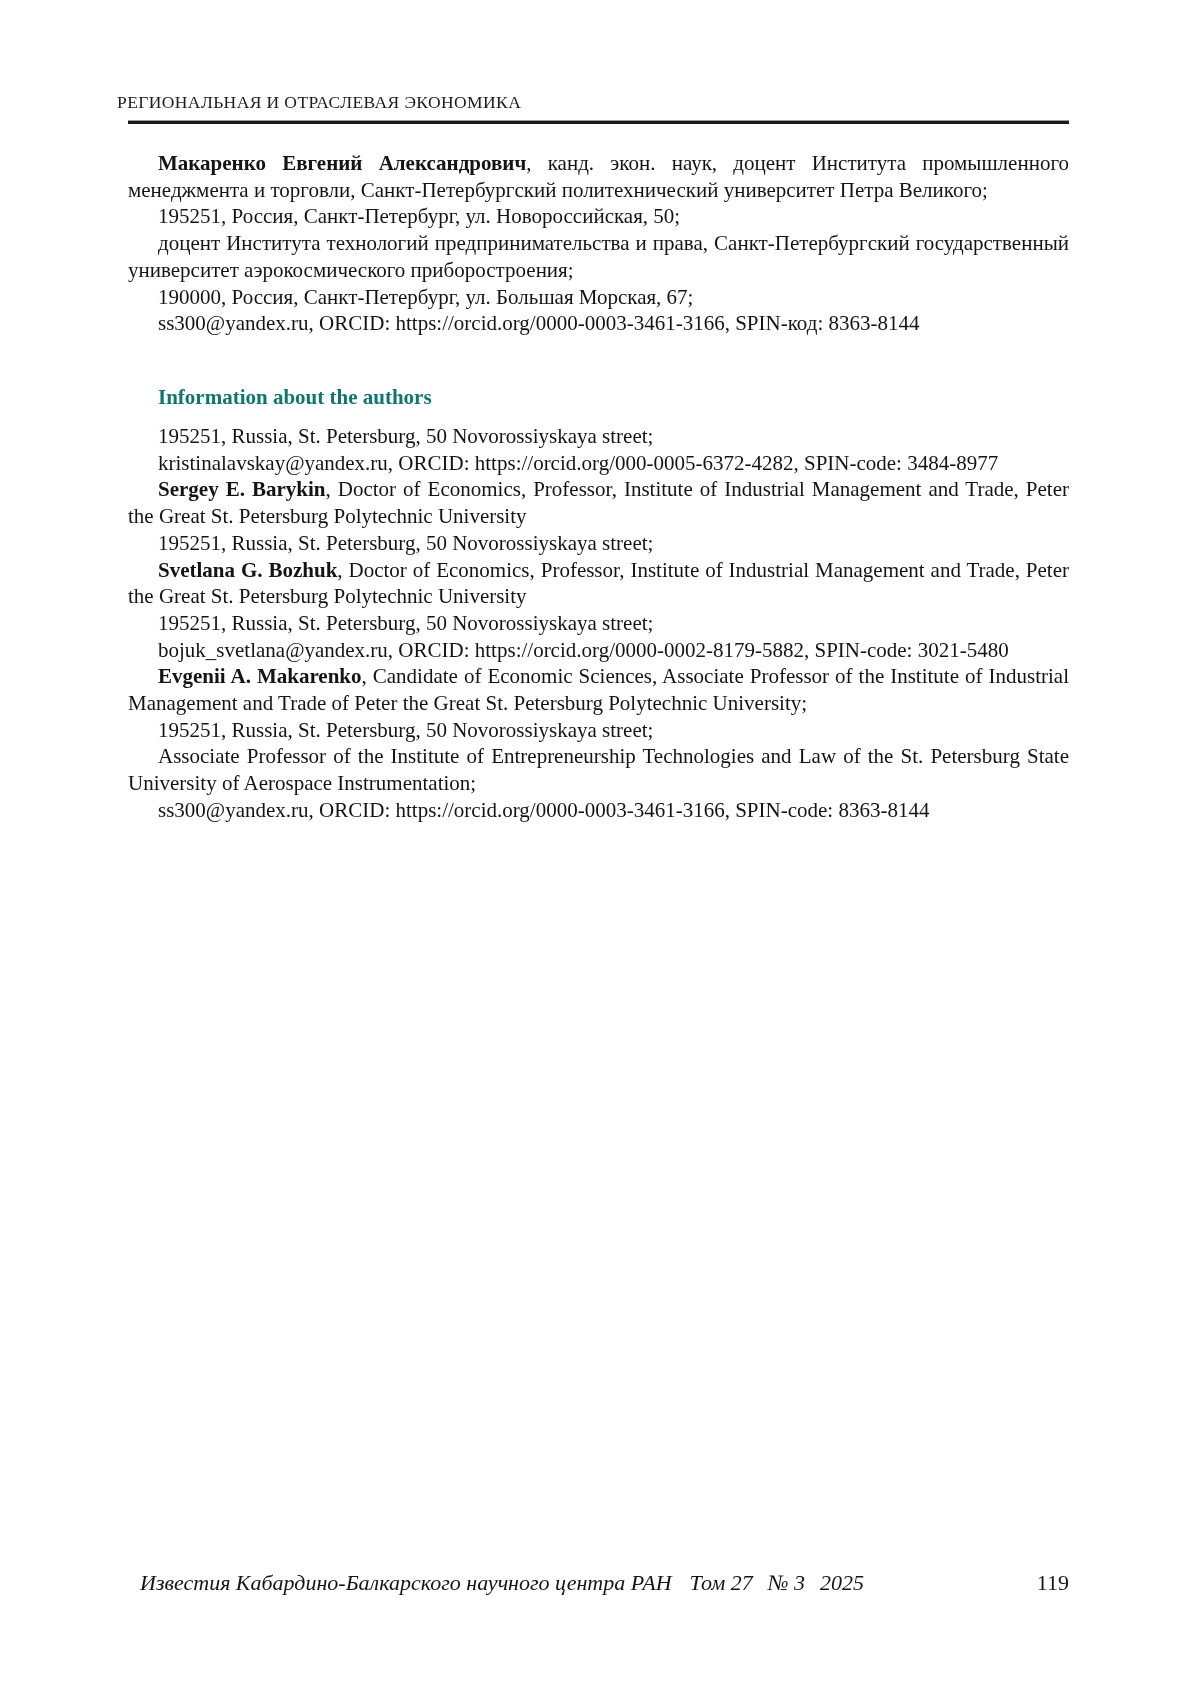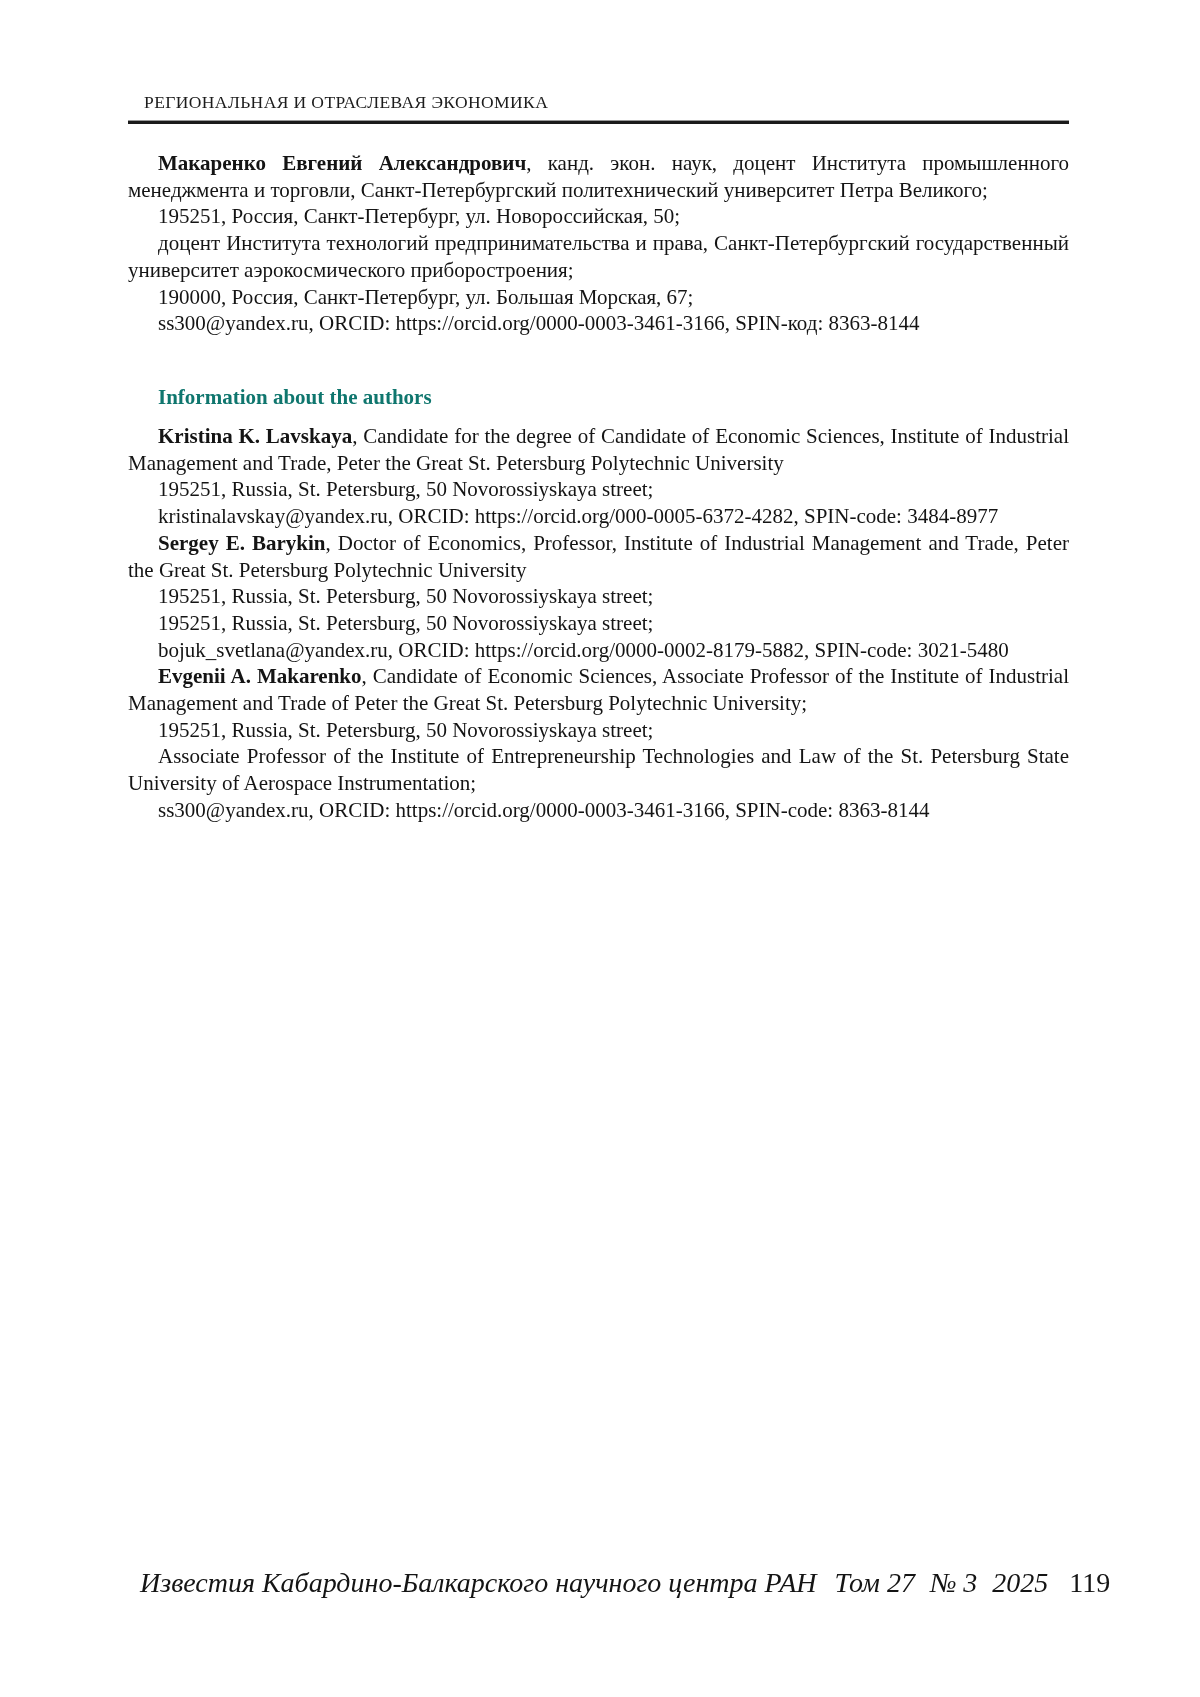--- a/index.html
+++ b/index.html
@@ -12,21 +12,21 @@
     width: 1200px;
     height: 1697px;
     background: #ffffff;
     color: #141414;
     font-family: "Liberation Serif", "DejaVu Serif", serif;
     overflow: hidden;
   }
   .running-head {
     position: absolute;
     top: 92px;
-    left: 144px;
+    left: 117px;
     width: 941px;
     font-size: 17.5px;
     letter-spacing: 0.4px;
     color: #1c1c1c;
     white-space: nowrap;
   }
   .head-rule {
     position: absolute;
     top: 120px;
     left: 128px;
@@ -63,21 +63,21 @@
     color: #0f766e;
   }
   .bold { font-weight: bold; }
   .page-footer {
     position: absolute;
     top: 1570px;
     left: 128px;
     width: 941px;
     display: flex;
     align-items: baseline;
-    font-size: 28px;
+    font-size: 22px;
     line-height: 25px;
     gap: 21px;
   }
   .footer-left {
     font-style: italic;
     margin-left: 12px;
     white-space: nowrap;
   }
   .footer-left span { margin-right: 0; }
   .footer-sep-lg { display: inline-block; width: 18px; }
@@ -100,27 +100,27 @@
     <p>195251, Россия, Санкт-Петербург, ул. Новороссийская, 50;</p>
     <p class="justify">доцент Института технологий предпринимательства и права, Санкт-Петербургский государственный университет аэрокосмического приборостроения;</p>
     <p>190000, Россия, Санкт-Петербург, ул. Большая Морская, 67;</p>
     <p>ss300@yandex.ru, ORCID: https://orcid.org/0000-0003-3461-3166, SPIN-код: 8363-8144</p>
   </section>
 
   <h2 class="section-heading">Information about the authors</h2>
 
   <section class="body-text en-block">
 
-    <p class="justify"><span class="bold">Kristina K. Lavskaya</span><span>, Candidate for the degree of Candidate of Economic Sciences, Institute of Industrial Management and Trade, Peter the Great St. Petersburg Polytechnic University</span></p>
     <p>195251, Russia, St. Petersburg, 50 Novorossiyskaya street;</p>
     <p>kristinalavskay@yandex.ru, ORCID: https://orcid.org/000-0005-6372-4282, SPIN-code: 3484-8977</p>
 
     <p class="justify"><span class="bold">Sergey E. Barykin</span><span>, Doctor of Economics, Professor, Institute of Industrial Management and Trade, Peter the Great St. Petersburg Polytechnic University</span></p>
     <p>195251, Russia, St. Petersburg, 50 Novorossiyskaya street;</p>
 
+    <p class="justify"><span class="bold">Svetlana G. Bozhuk</span><span>, Doctor of Economics, Professor, Institute of Industrial Management and Trade, Peter the Great St. Petersburg Polytechnic University</span></p>
     <p>195251, Russia, St. Petersburg, 50 Novorossiyskaya street;</p>
     <p>bojuk_svetlana@yandex.ru,  ORCID: https://orcid.org/0000-0002-8179-5882, SPIN-code: 3021-5480</p>
 
     <p class="justify"><span class="bold">Evgenii A. Makarenko</span><span>, Candidate of Economic Sciences, Associate Professor of the Institute of Industrial Management and Trade of Peter the Great St. Petersburg Polytechnic University;</span></p>
     <p>195251, Russia, St. Petersburg, 50 Novorossiyskaya street;</p>
     <p class="justify">Associate Professor of the Institute of Entrepreneurship Technologies and Law of the St. Petersburg State University of Aerospace Instrumentation;</p>
     <p>ss300@yandex.ru, ORCID: https://orcid.org/0000-0003-3461-3166, SPIN-code: 8363-8144</p>
 
   </section>
 

